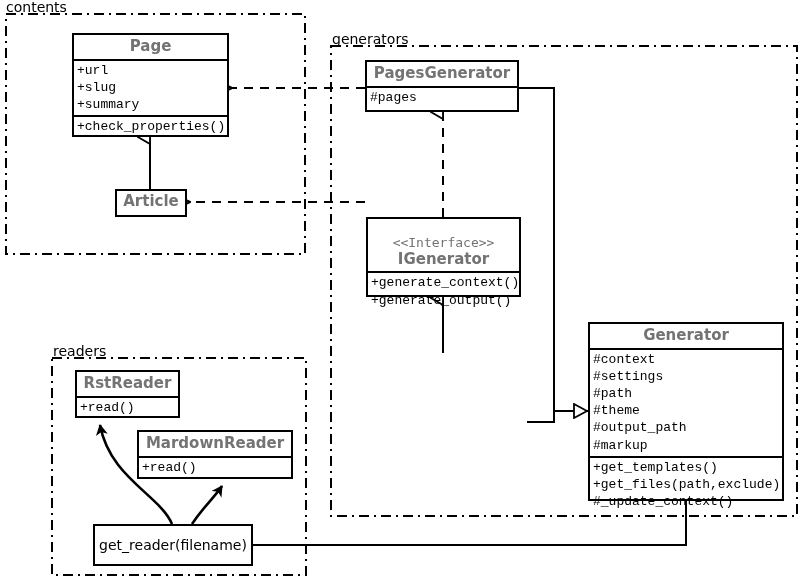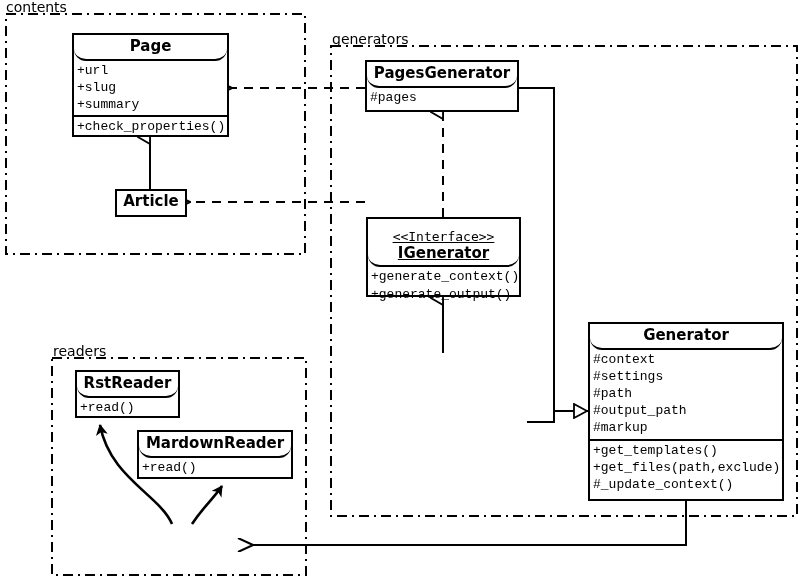--- a/index.html
+++ b/index.html
@@ -25,22 +25,21 @@
     box-sizing:border-box;
   }
   .comp-row:last-child{border-bottom:none;}
   .cls-name{
     text-align:center;
     font-weight:bold;
     font-size:15px;
     font-family:"DejaVu Sans", sans-serif;
     padding:3px 4px 4px 4px;
     line-height:1.12;
-    color:#000000;
-    border-radius:12px;
+    color:#737373;
   }
   .stereotype{
     display:block;
     text-align:center;
     font-weight:normal;
     font-size:13px;
     font-family:"DejaVu Sans Mono", monospace;
     line-height:1.2;
   }
   .members{
@@ -131,37 +130,38 @@
   </div>
 
   <div class="umlbox" style="left:365px;top:60px;width:154px;height:52px;">
     <div class="comp-row cls-name">PagesGenerator</div>
     <div class="comp-row members">
       <div>#pages</div>
     </div>
   </div>
 
   <div class="umlbox" style="left:366px;top:217px;width:155px;height:80px;">
-    <div class="comp-row cls-name" style="padding-top:10px;text-decoration:underline;">
+    <div class="comp-row cls-name" style="padding-top:16px;">
       <span class="stereotype">&lt;&lt;Interface&gt;&gt;</span>
       <span>IGenerator</span>
     </div>
     <div class="comp-row members">
       <div>+generate_context()</div>
       <div>+generate_output()</div>
     </div>
   </div>
 
 
   <div class="umlbox" style="left:588px;top:322px;width:196px;height:179px;">
     <div class="comp-row cls-name">Generator</div>
     <div class="comp-row members">
       <div>#context</div>
       <div>#settings</div>
       <div>#path</div>
+      <div>#theme</div>
       <div>#output_path</div>
       <div>#markup</div>
     </div>
     <div class="comp-row members">
       <div>+get_templates()</div>
       <div>+get_files(path,exclude)</div>
       <div>#_update_context()</div>
     </div>
   </div>
 
@@ -172,14 +172,17 @@
     </div>
   </div>
 
   <div class="umlbox" style="left:137px;top:430px;width:156px;height:49px;">
     <div class="comp-row cls-name">MardownReader</div>
     <div class="comp-row members">
       <div>+read()</div>
     </div>
   </div>
 
+  <div class="plainbox" style="left:93px;top:524px;width:160px;height:42px;">
+    <span>get_reader(filename)</span>
+  </div>
 
 </div>
 
 </body></html>

